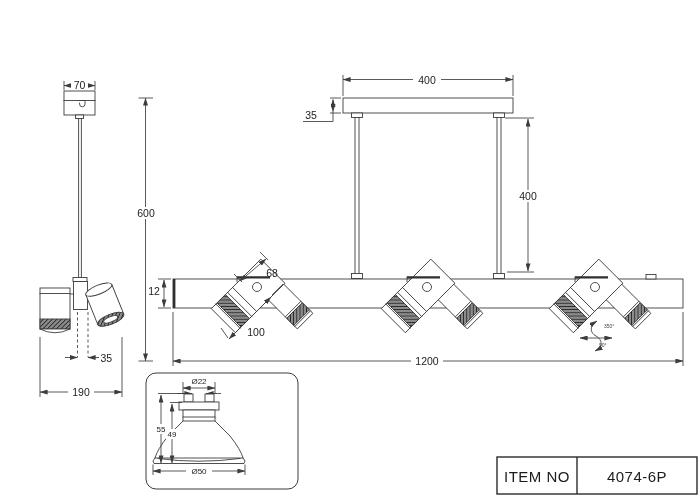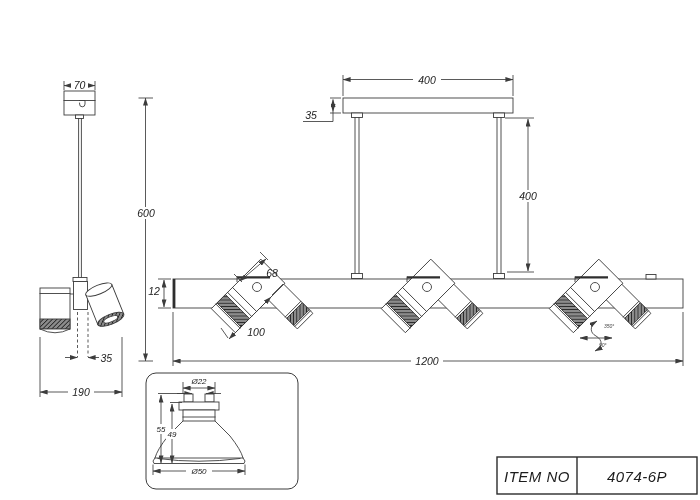--- a/index.html
+++ b/index.html
@@ -1,17 +1,17 @@
 <!DOCTYPE html>
 <html><head>
 <meta charset="utf-8">
 <style>
   html,body{margin:0;padding:0;background:#fff;}
   .stage{position:relative;width:700px;height:500px;background:#15803d;overflow:hidden;
-         font-family:"Liberation Sans",sans-serif;font-style:italic;}
+         font-family:"Liberation Sans",sans-serif;}
   svg text{font-family:"Liberation Sans",sans-serif;fill:#222;text-anchor:middle;}
   svg .d{font-size:10.5px;}
   svg .s{font-size:8px;}
   svg .xs{font-size:5px;fill:#444;}
   svg .t{font-size:15px;fill:#1c1c1c;letter-spacing:0.5px;}
   svg .ta-s{text-anchor:start;}
   .ln{stroke:#3c3c3c;stroke-width:0.9;fill:none;stroke-linecap:square;}
   .thk{stroke:#2e2e2e;stroke-width:2.4;fill:none;stroke-linecap:butt;}
   .sh{fill:#ffffff;stroke:#3c3c3c;stroke-width:0.9;}
   .dim{stroke:#3c3c3c;stroke-width:0.85;fill:none;}

